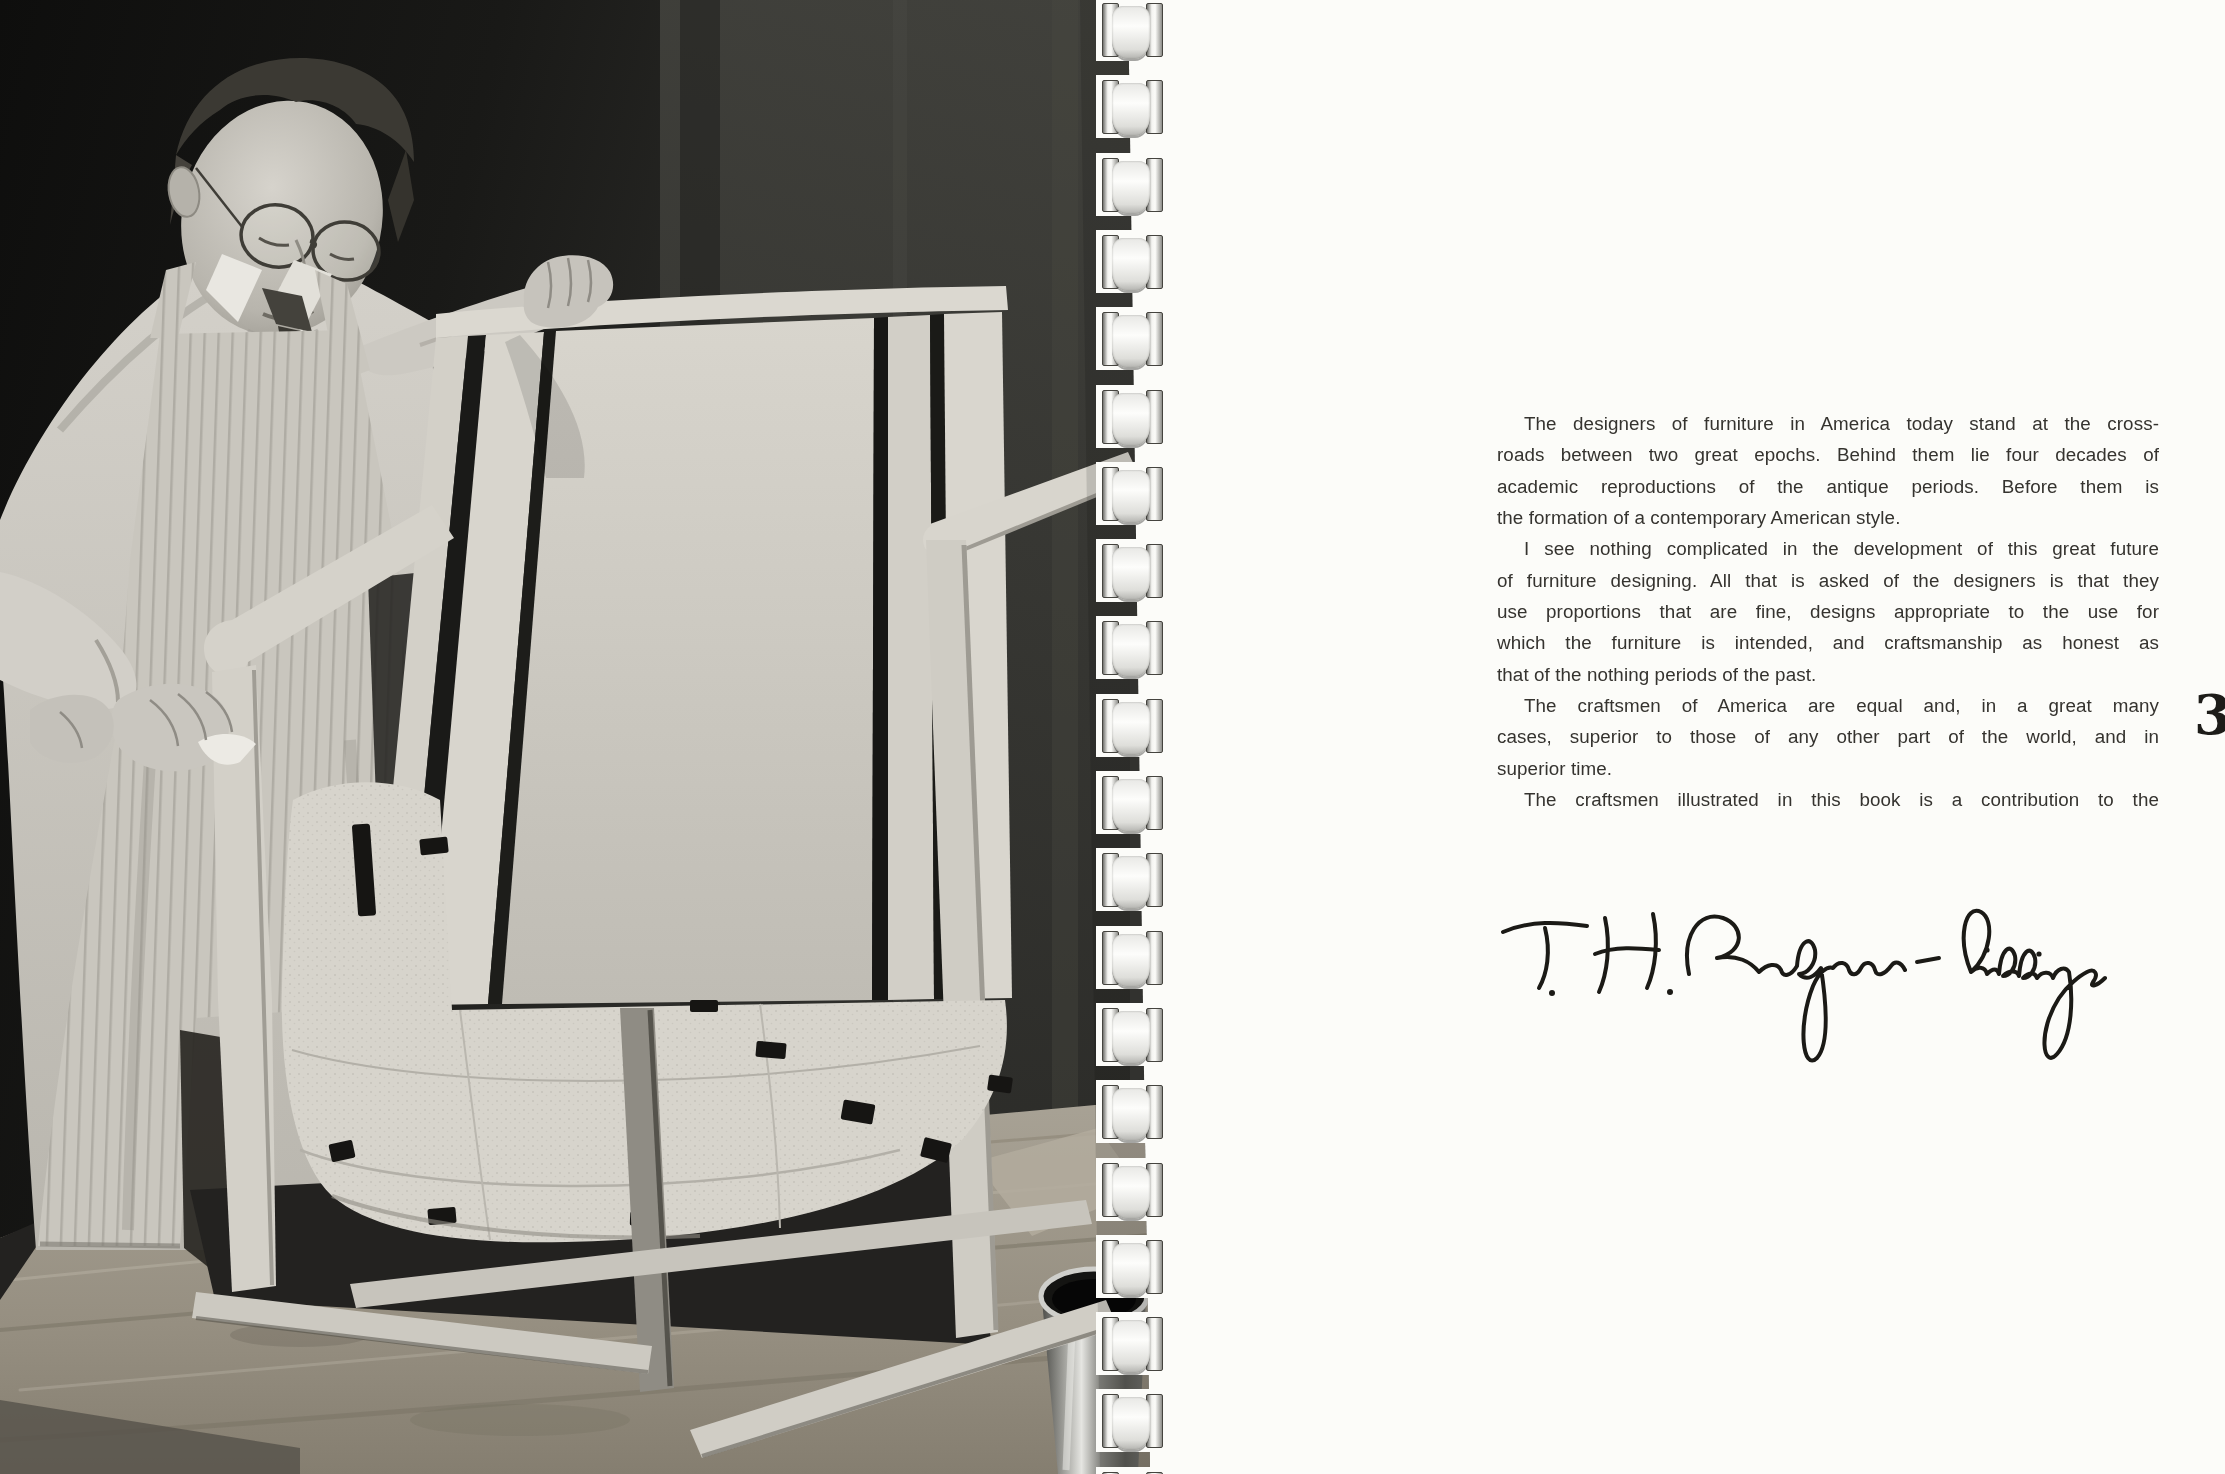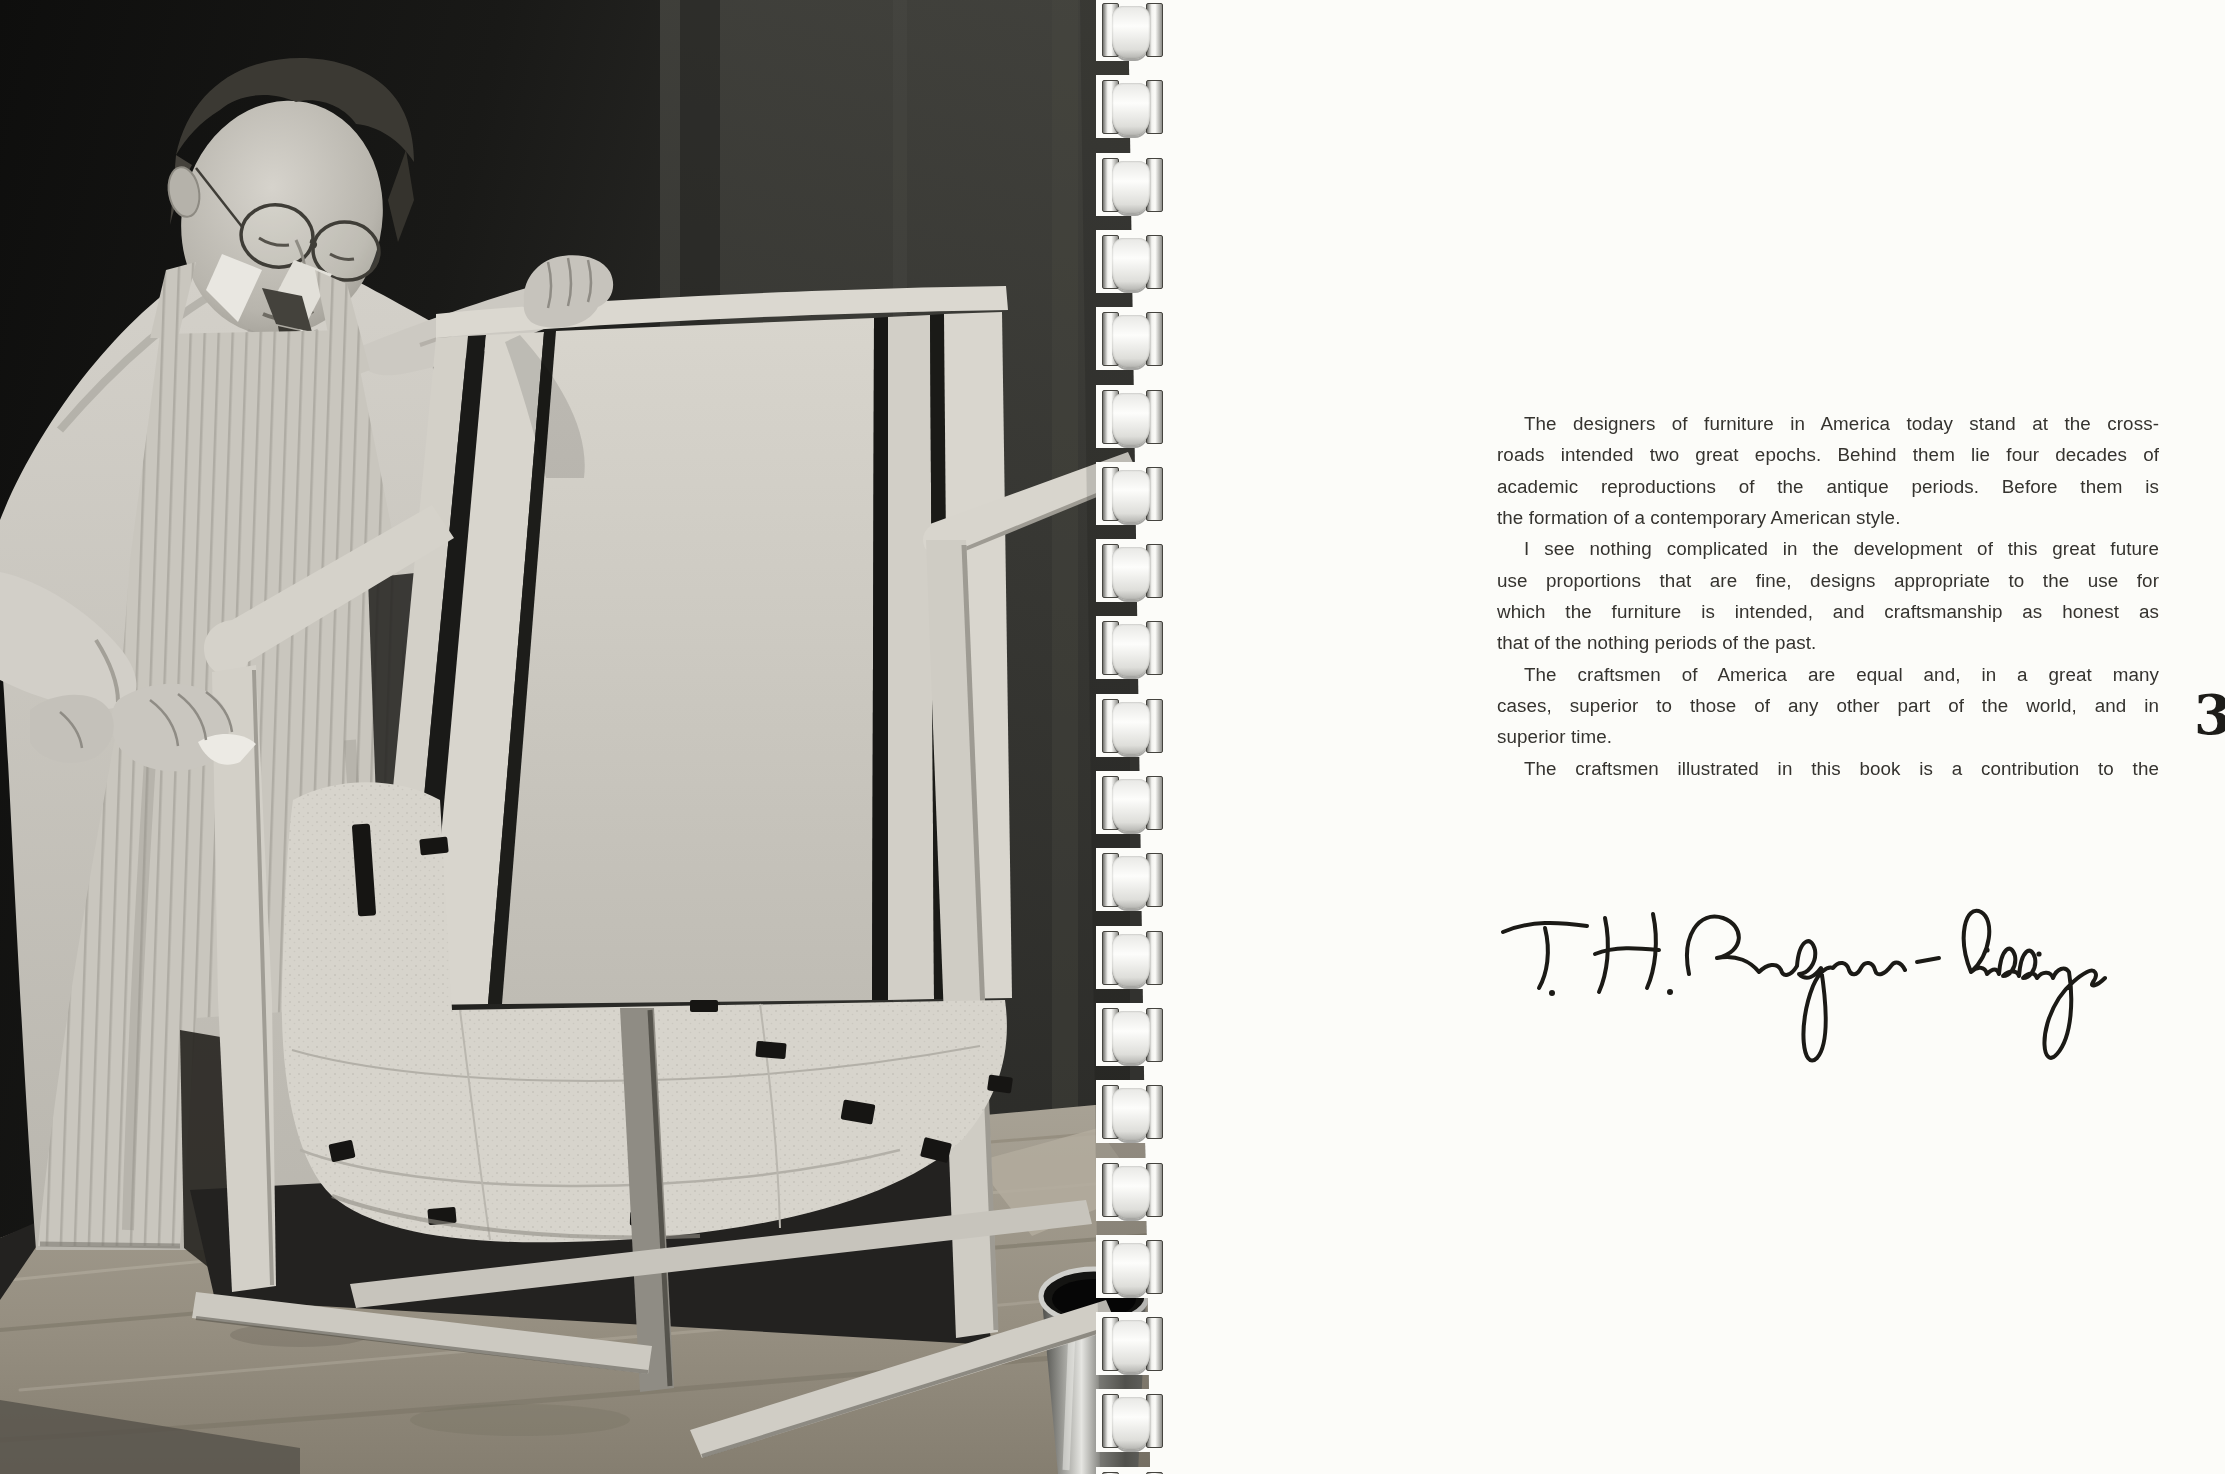--- a/index.html
+++ b/index.html
@@ -33,24 +33,25 @@
         box-shadow:0 2px 0 rgba(35,35,32,.4), inset 0 0 2px rgba(70,70,66,.45);}
 </style>
 </head>
 <body>
 
 <div class="spread">
 
   <div class="right-page">
     <div class="body-text" id="body-text">
         <div class="tl ind j">The designers of furniture in America today stand at the cross-</div>
-        <div class="tl j">roads intended two great epochs. Behind them lie four decades of</div>
+        <div class="tl j">roads between two great epochs. Behind them lie four decades of</div>
         <div class="tl j">academic reproductions of the antique periods. Before them is</div>
         <div class="tl">the formation of a contemporary American style.</div>
         <div class="tl ind j">I see nothing complicated in the development of this great future</div>
+        <div class="tl j">of furniture designing. All that is asked of the designers is that they</div>
         <div class="tl j">use proportions that are fine, designs appropriate to the use for</div>
         <div class="tl j">which the furniture is intended, and craftsmanship as honest as</div>
         <div class="tl">that of the nothing periods of the past.</div>
         <div class="tl ind j">The craftsmen of America are equal and, in a great many</div>
         <div class="tl j">cases, superior to those of any other part of the world, and in</div>
         <div class="tl">superior time.</div>
         <div class="tl ind j">The craftsmen illustrated in this book is a contribution to the</div>
       </div>
 
     <svg class="signature" viewBox="0 0 620 215" aria-label="T. H. Robsjohn-Gibbings">

